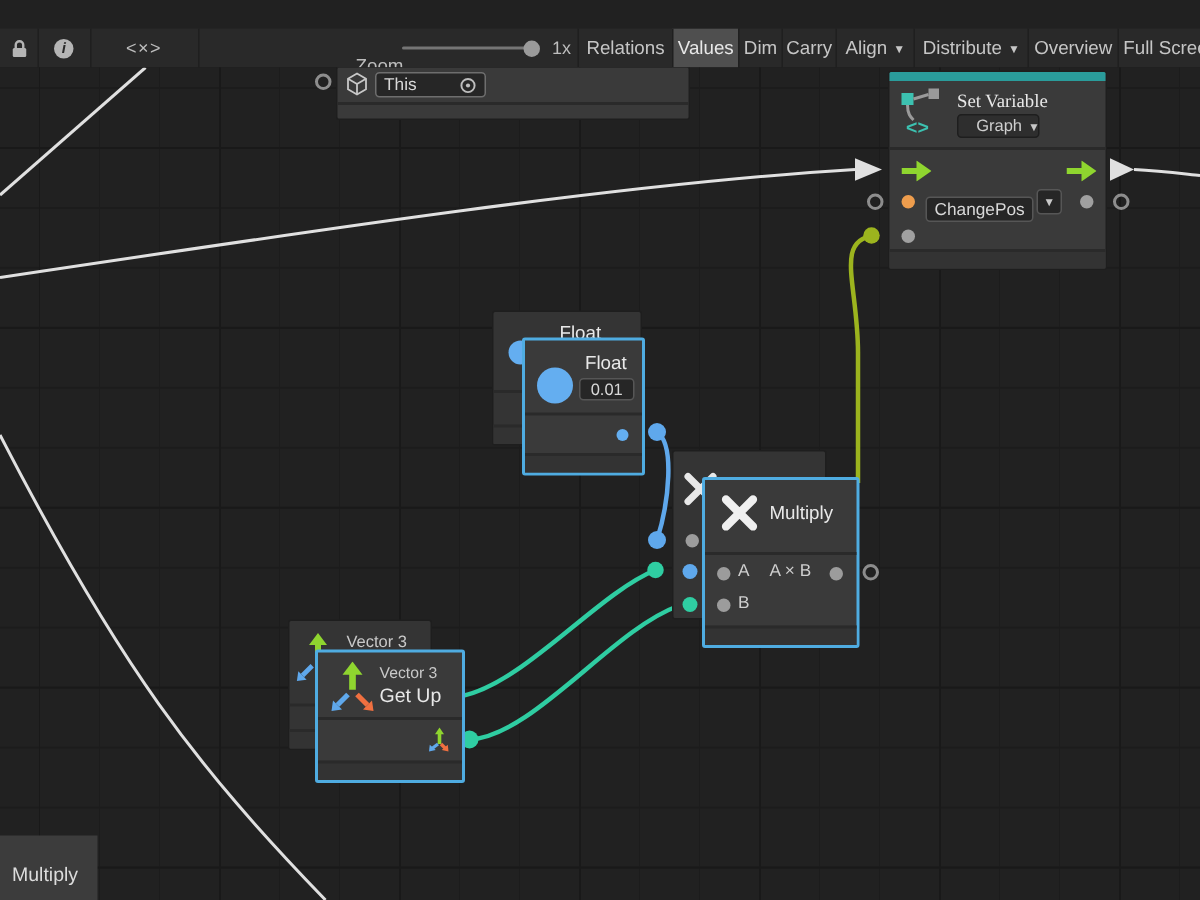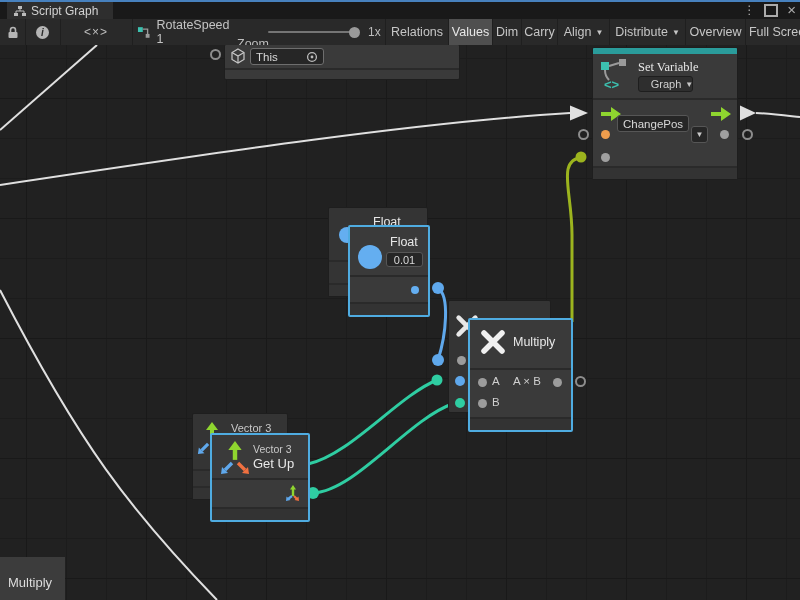--- a/index.html
+++ b/index.html
@@ -63,58 +63,33 @@
                 color:#DCDCDC;font-size:13px;padding:18px 0 0 8px;box-sizing:border-box;}
   .teal-strip{position:absolute;left:0;top:0;right:0;height:6px;background:#2A9C9B;border-radius:1px 1px 0 0;}
   .info-circle{width:13px;height:13px;border-radius:50%;background:#B5B5B5;color:#292929;
                font-size:10px;font-weight:bold;display:flex;align-items:center;justify-content:center;font-style:italic;}
 </style>
 </head>
 <body>
 
 <div id="stage">
 
-  <div class="titlebar">
-    <div class="accent"></div>
-    <div class="tab">
-      <svg width="12" height="12" viewBox="0 0 12 12">
-        <rect x="4" y="1" width="4" height="3" fill="#BBB"></rect>
-        <rect x="0" y="8" width="4" height="3" fill="#BBB"></rect>
-        <rect x="8" y="8" width="4" height="3" fill="#BBB"></rect>
-        <path d="M6 4 V6 M2 8 V6 H10 V8" stroke="#BBB" stroke-width="1" fill="none"></path>
-      </svg>
-      <span class="tab-label">Script Graph</span>
-    </div>
-    <div class="win-controls">
-      <span class="menu-dots">⋮</span>
-      <span class="max-box"></span>
-      <span class="close-x">×</span>
-    </div>
-  </div>
 
   <div class="toolbar">
     <div class="tseg" style="left:0;width:25px;">
       <svg width="12" height="13" viewBox="0 0 12 13">
         <path d="M3.5 6 V4 a2.5 2.5 0 0 1 5 0 V6" stroke="#B5B5B5" stroke-width="1.6" fill="none"></path>
         <rect x="1.5" y="6" width="9" height="6" rx="1" fill="#B5B5B5"></rect>
       </svg>
     </div>
     <div class="tseg" style="left:25px;width:35px;">
       <span class="info-circle">i</span>
     </div>
     <div class="tseg" style="left:60px;width:72px;">
       <span class="codex-label">&lt;×&gt;</span>
-    </div>
-    <div class="tseg" style="left:132px;width:100px;border-right:none;justify-content:flex-start;gap:6px;padding-left:5px;">
-      <svg width="14" height="14" viewBox="0 0 14 14">
-        <rect x="1" y="2" width="5" height="5" fill="#3CC1B0"></rect>
-        <path d="M6 4 L11 4 L11 10" stroke="#9A9A9A" stroke-width="1.4" fill="none"></path>
-        <rect x="9" y="9" width="4" height="4" fill="#9A9A9A"></rect>
-      </svg>
-      <span class="bc-label">RotateSpeed 1</span>
     </div>
     <span class="zoom-label">Zoom</span>
     <div class="zoom-track"></div>
     <div class="zoom-thumb"></div>
     <span class="zoom-value">1x</span>
 
     <div class="tbtn" style="left:385px;width:63px;"><span>Relations</span></div>
     <div class="tbtn active" style="left:448px;width:44px;"><span>Values</span></div>
     <div class="tbtn" style="left:492px;width:29px;"><span>Dim</span></div>
     <div class="tbtn" style="left:521px;width:36px;"><span>Carry</span></div>
@@ -210,21 +185,21 @@
         <span class="caret" style="margin-left:0;">▼</span>
       </div>
       <div class="divider" style="top:50px;"></div>
       <svg width="20" height="14" viewBox="0 0 20 14" style="position:absolute;left:8px;top:59px;">
         <polygon points="0,5 10,5 10,0 20,7 10,14 10,9 0,9" fill="#8FD52F"></polygon>
       </svg>
       <svg width="20" height="14" viewBox="0 0 20 14" style="position:absolute;left:118px;top:59px;">
         <polygon points="0,5 10,5 10,0 20,7 10,14 10,9 0,9" fill="#8FD52F"></polygon>
       </svg>
       <span class="dot" style="left:8px;top:82px;width:9px;height:9px;background:#EE9D4D;"></span>
-      <div class="field" style="left:24px;top:67px;width:72px;height:17px;">
+      <div class="field" style="left:24px;top:83px;width:72px;height:17px;">
         <span>ChangePos</span>
       </div>
       <div class="ddbox" style="left:98px;top:78px;width:17px;height:17px;">
         <span>▼</span>
       </div>
       <span class="dot" style="left:127px;top:82px;width:9px;height:9px;background:#A0A0A0;"></span>
       <span class="dot" style="left:8px;top:105px;width:9px;height:9px;background:#A0A0A0;"></span>
       <div class="footer"></div>
     </div>
     <span class="ring" style="left:578px;top:84px;"></span>

